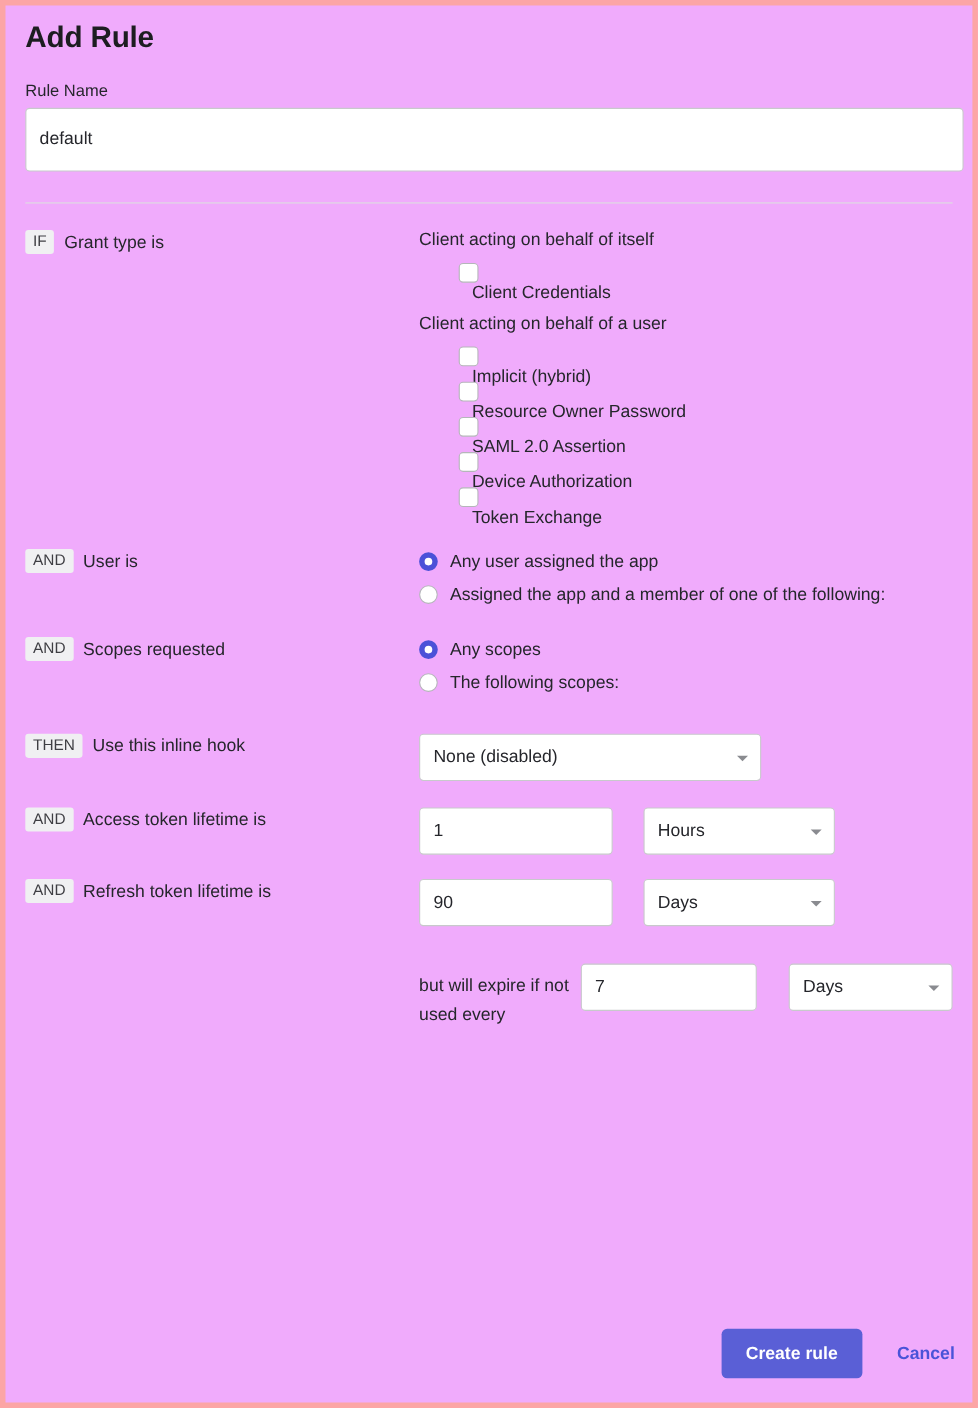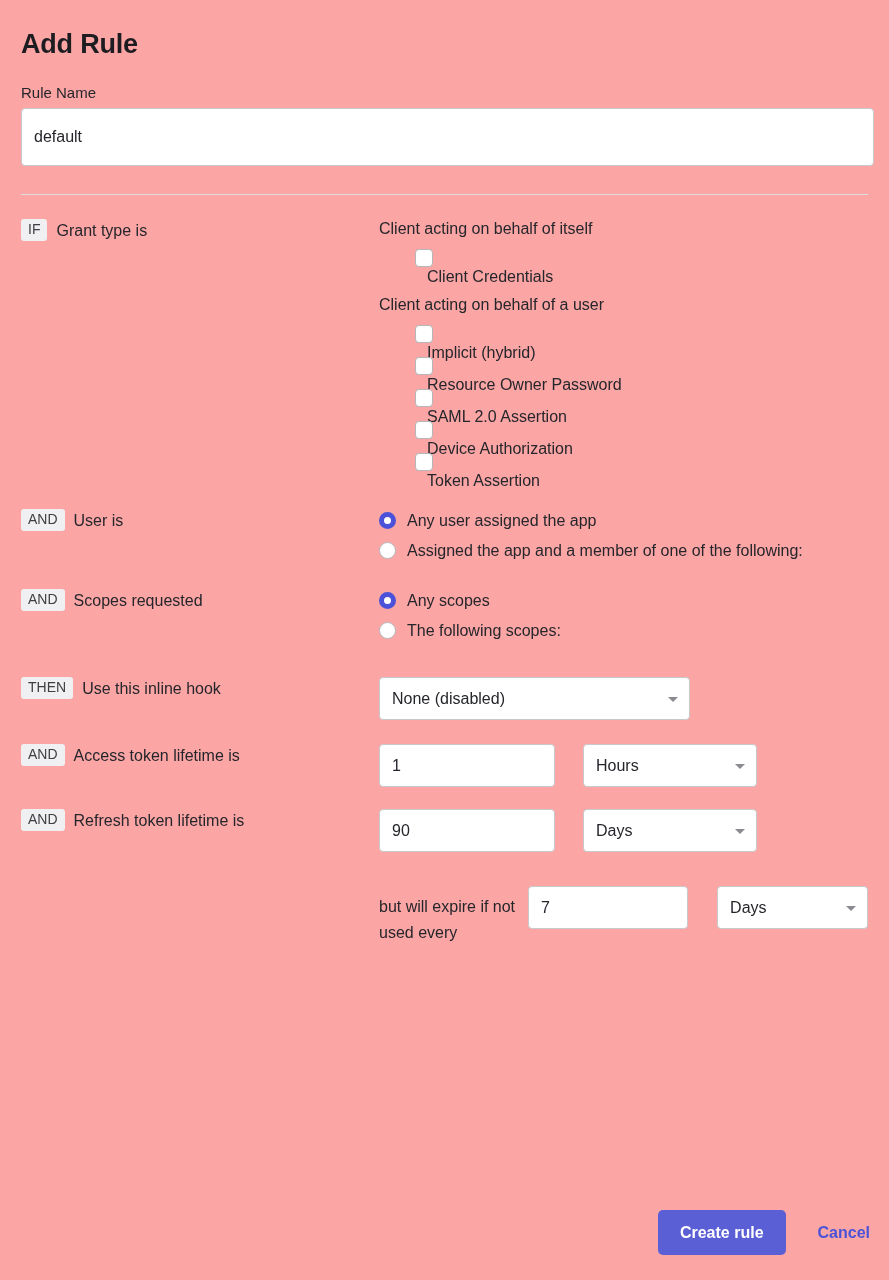--- a/index.html
+++ b/index.html
@@ -11,23 +11,23 @@
   }
   body {
     width: 889px;
     height: 1280px;
     overflow: hidden;
   }
   .dialog {
     position: relative;
     width: 889px;
     height: 1280px;
-    background: #fca5a5;
-    border: 3px solid #fca5a5;
-    padding: 12px 18px;
+    background: #f0abfc;
+    border: 5px solid #fca5a5;
+    padding: 0 18px;
   }
   .title {
     font-size: 27px;
     font-weight: bold;
     color: #1d1d21;
     margin: 14px 0 0 0;
     letter-spacing: -0.2px;
   }
   .field-label {
     font-size: 15px;
@@ -292,21 +292,21 @@
           <div class="check-item">
             <span class="cbox"></span>
             <span class="check-label">SAML 2.0 Assertion</span>
           </div>
           <div class="check-item">
             <span class="cbox"></span>
             <span class="check-label">Device Authorization</span>
           </div>
           <div class="check-item">
             <span class="cbox"></span>
-            <span class="check-label">Token Assertion</span>
+            <span class="check-label">Token Exchange</span>
           </div>
         </div>
       </div>
     </div>
 
     <div class="row row-user">
       <div class="left-col">
         <span class="chip">AND</span>
         <span class="cond-label">User is</span>
       </div>

